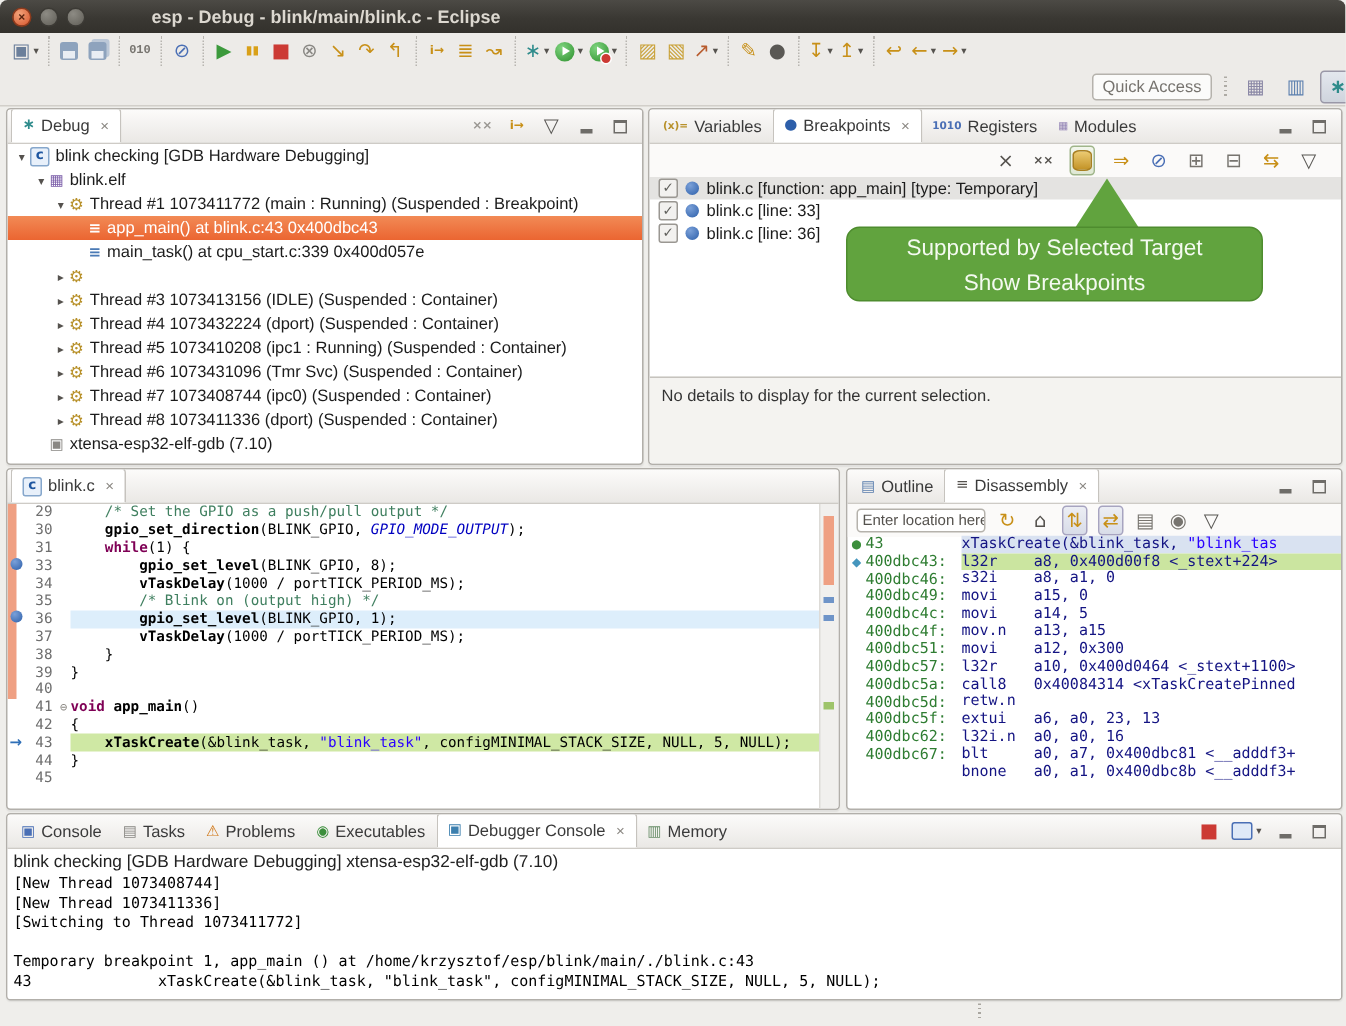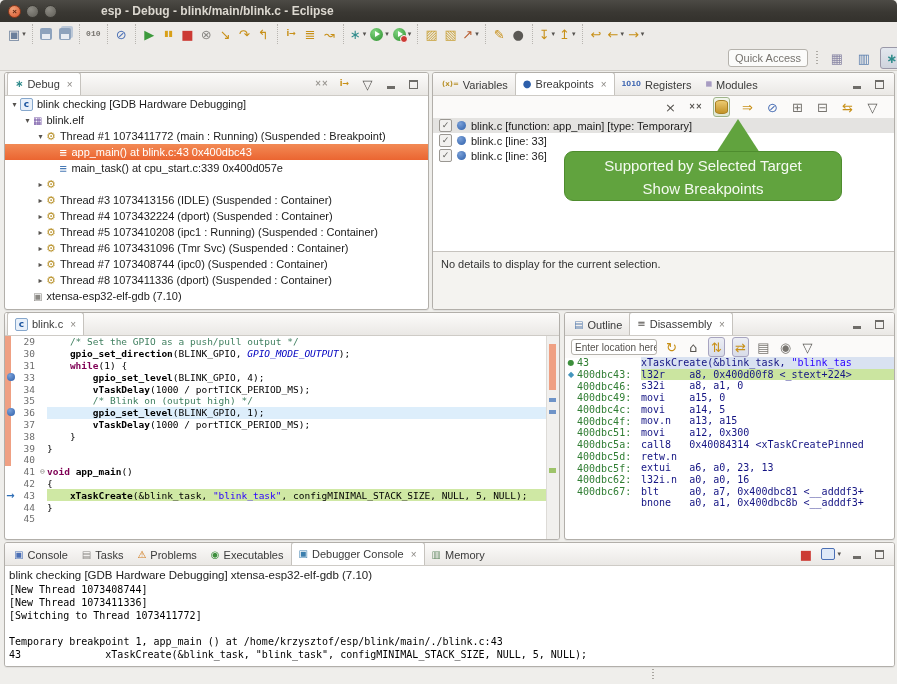--- a/index.html
+++ b/index.html
@@ -471,21 +471,21 @@
           </span>
           <span class="efold">&nbsp;</span>
           <span class="ecode"><span class="sp-p">    </span><span class="sp-k">while</span><span class="sp-p">(1) {</span></span>
         </div>
         <div class="eline">
           <span class="egut">
             <span class="emark"><span class="bpdot"></span></span>
             <span>33</span>
           </span>
           <span class="efold">&nbsp;</span>
-          <span class="ecode"><span class="sp-p">        </span><span class="sp-f">gpio_set_level</span><span class="sp-p">(BLINK_GPIO, 4);</span></span>
+          <span class="ecode"><span class="sp-p">        </span><span class="sp-f">gpio_set_level</span><span class="sp-p">(BLINK_GPIO, 8);</span></span>
         </div>
         <div class="eline">
           <span class="egut">
             <span>34</span>
           </span>
           <span class="efold">&nbsp;</span>
           <span class="ecode"><span class="sp-p">        </span><span class="sp-f">vTaskDelay</span><span class="sp-p">(1000 / portTICK_PERIOD_MS);</span></span>
         </div>
         <div class="eline">
           <span class="egut">
@@ -653,20 +653,25 @@
       </div>
       <div class="drow">
         <span class="dmark">&nbsp;</span>
         <span class="daddr">400dbc4f:</span>
         <span class="dband"><span class="sp-n">mov.n   a13, a15</span></span>
       </div>
       <div class="drow">
         <span class="dmark">&nbsp;</span>
         <span class="daddr">400dbc51:</span>
         <span class="dband"><span class="sp-n">movi    a12, 0x300</span></span>
+      </div>
+      <div class="drow">
+        <span class="dmark">&nbsp;</span>
+        <span class="daddr">400dbc57:</span>
+        <span class="dband"><span class="sp-n">l32r    a10, 0x400d0464 &lt;_stext+1100&gt;</span></span>
       </div>
       <div class="drow">
         <span class="dmark">&nbsp;</span>
         <span class="daddr">400dbc5a:</span>
         <span class="dband"><span class="sp-n">call8   0x40084314 &lt;xTaskCreatePinned</span></span>
       </div>
       <div class="drow">
         <span class="dmark">&nbsp;</span>
         <span class="daddr">400dbc5d:</span>
         <span class="dband"><span class="sp-n">retw.n</span></span>

